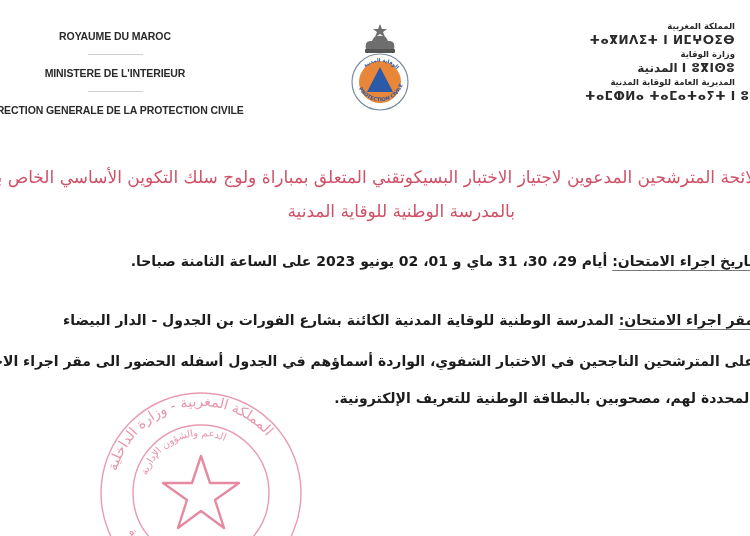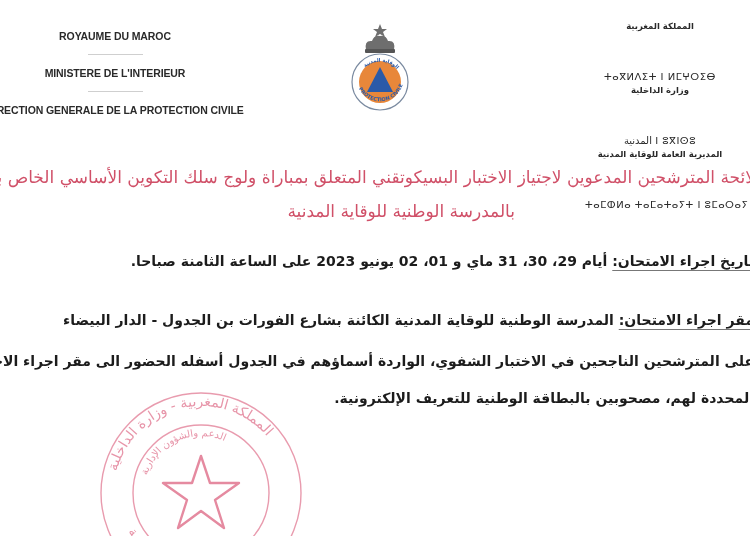--- a/index.html
+++ b/index.html
@@ -57,41 +57,40 @@
       width: 64px;
       height: 90px;
     }
 
     
     .hdr-ar {
       position: absolute;
       top: 20px;
       left: 585px;
       width: 150px;
-      text-align: center;
+      text-align: right;
       direction: rtl;
       color: #2a2a2a;
       font-family: "DejaVu Sans", sans-serif;
     }
     .hdr-ar .ar {
       display: block;
       font-size: 8.5px;
       font-weight: bold;
       line-height: 13px;
       white-space: nowrap;
     }
     .hdr-ar .tf {
       display: block;
-      font-size: 10px;
-      font-weight: normal;
+      font-size: 12px;
+      font-weight: bold;
       line-height: 15px;
       letter-spacing: 0.5px;
       white-space: nowrap;
       direction: ltr;
-      margin-top: 36px;
     }
 
     
     .title {
       position: absolute;
       top: 160px;
       right: -5px;
       width: 900px;
       direction: rtl;
       text-align: center;
@@ -185,21 +184,21 @@
       </text>
       <text font-size="5" fill="#2a5aa8" font-family="DejaVu Sans, sans-serif" font-weight="bold">
         <textPath href="#ringtop" startOffset="22%">الوقاية المدنية</textPath>
       </text>
     </svg>
   </div>
 
   <div class="hdr-ar">
     <span class="ar">المملكة المغربية</span>
     <span class="tf">ⵜⴰⴳⵍⴷⵉⵜ ⵏ ⵍⵎⵖⵔⵉⴱ</span>
-    <span class="ar">وزارة الداخلية</span>
+    <span class="ar">وزارة الوقاية</span>
     <span class="tf">المدنية ⵏ ⵓⴳⵏⵙⵓ</span>
     <span class="ar">المديرية العامة للوقاية المدنية</span>
     <span class="tf">ⵜⴰⵎⵀⵍⴰ ⵜⴰⵎⴰⵜⴰⵢⵜ ⵏ ⵓⵎⴰⵔⴰⵢ ⴰⵖⵔⵎⴰⵏ</span>
   </div>
 
   <div class="title">
     <span class="t1">لائحة المترشحين المدعوين لاجتياز الاختبار البسيكوتقني المتعلق بمباراة ولوج سلك التكوين الأساسي الخاص بالتلاميذ الضباط</span>
     <span class="t2">بالمدرسة الوطنية للوقاية المدنية</span>
   </div>
 

